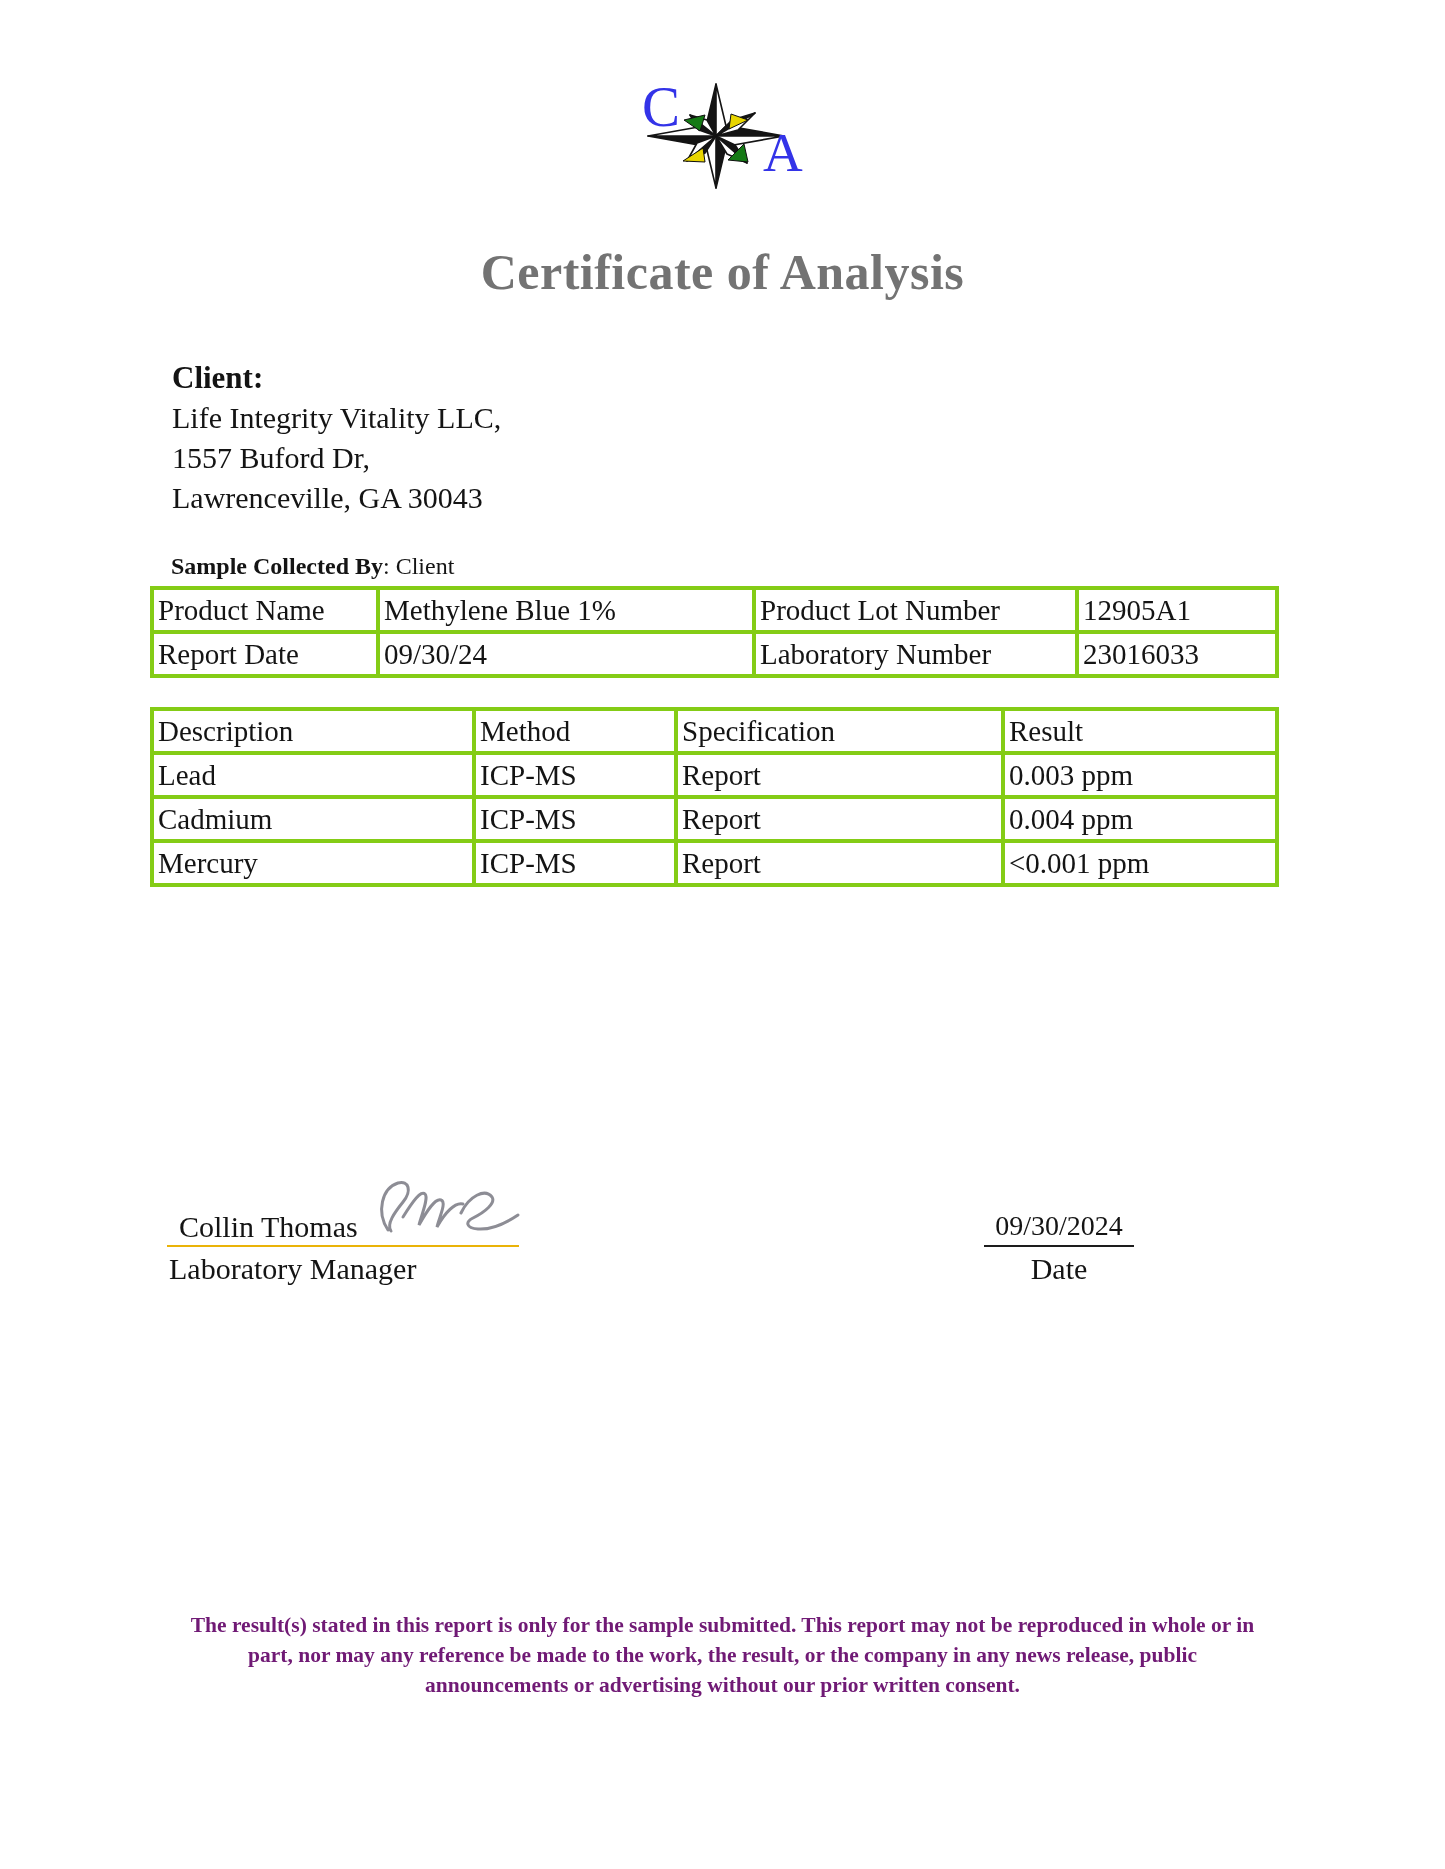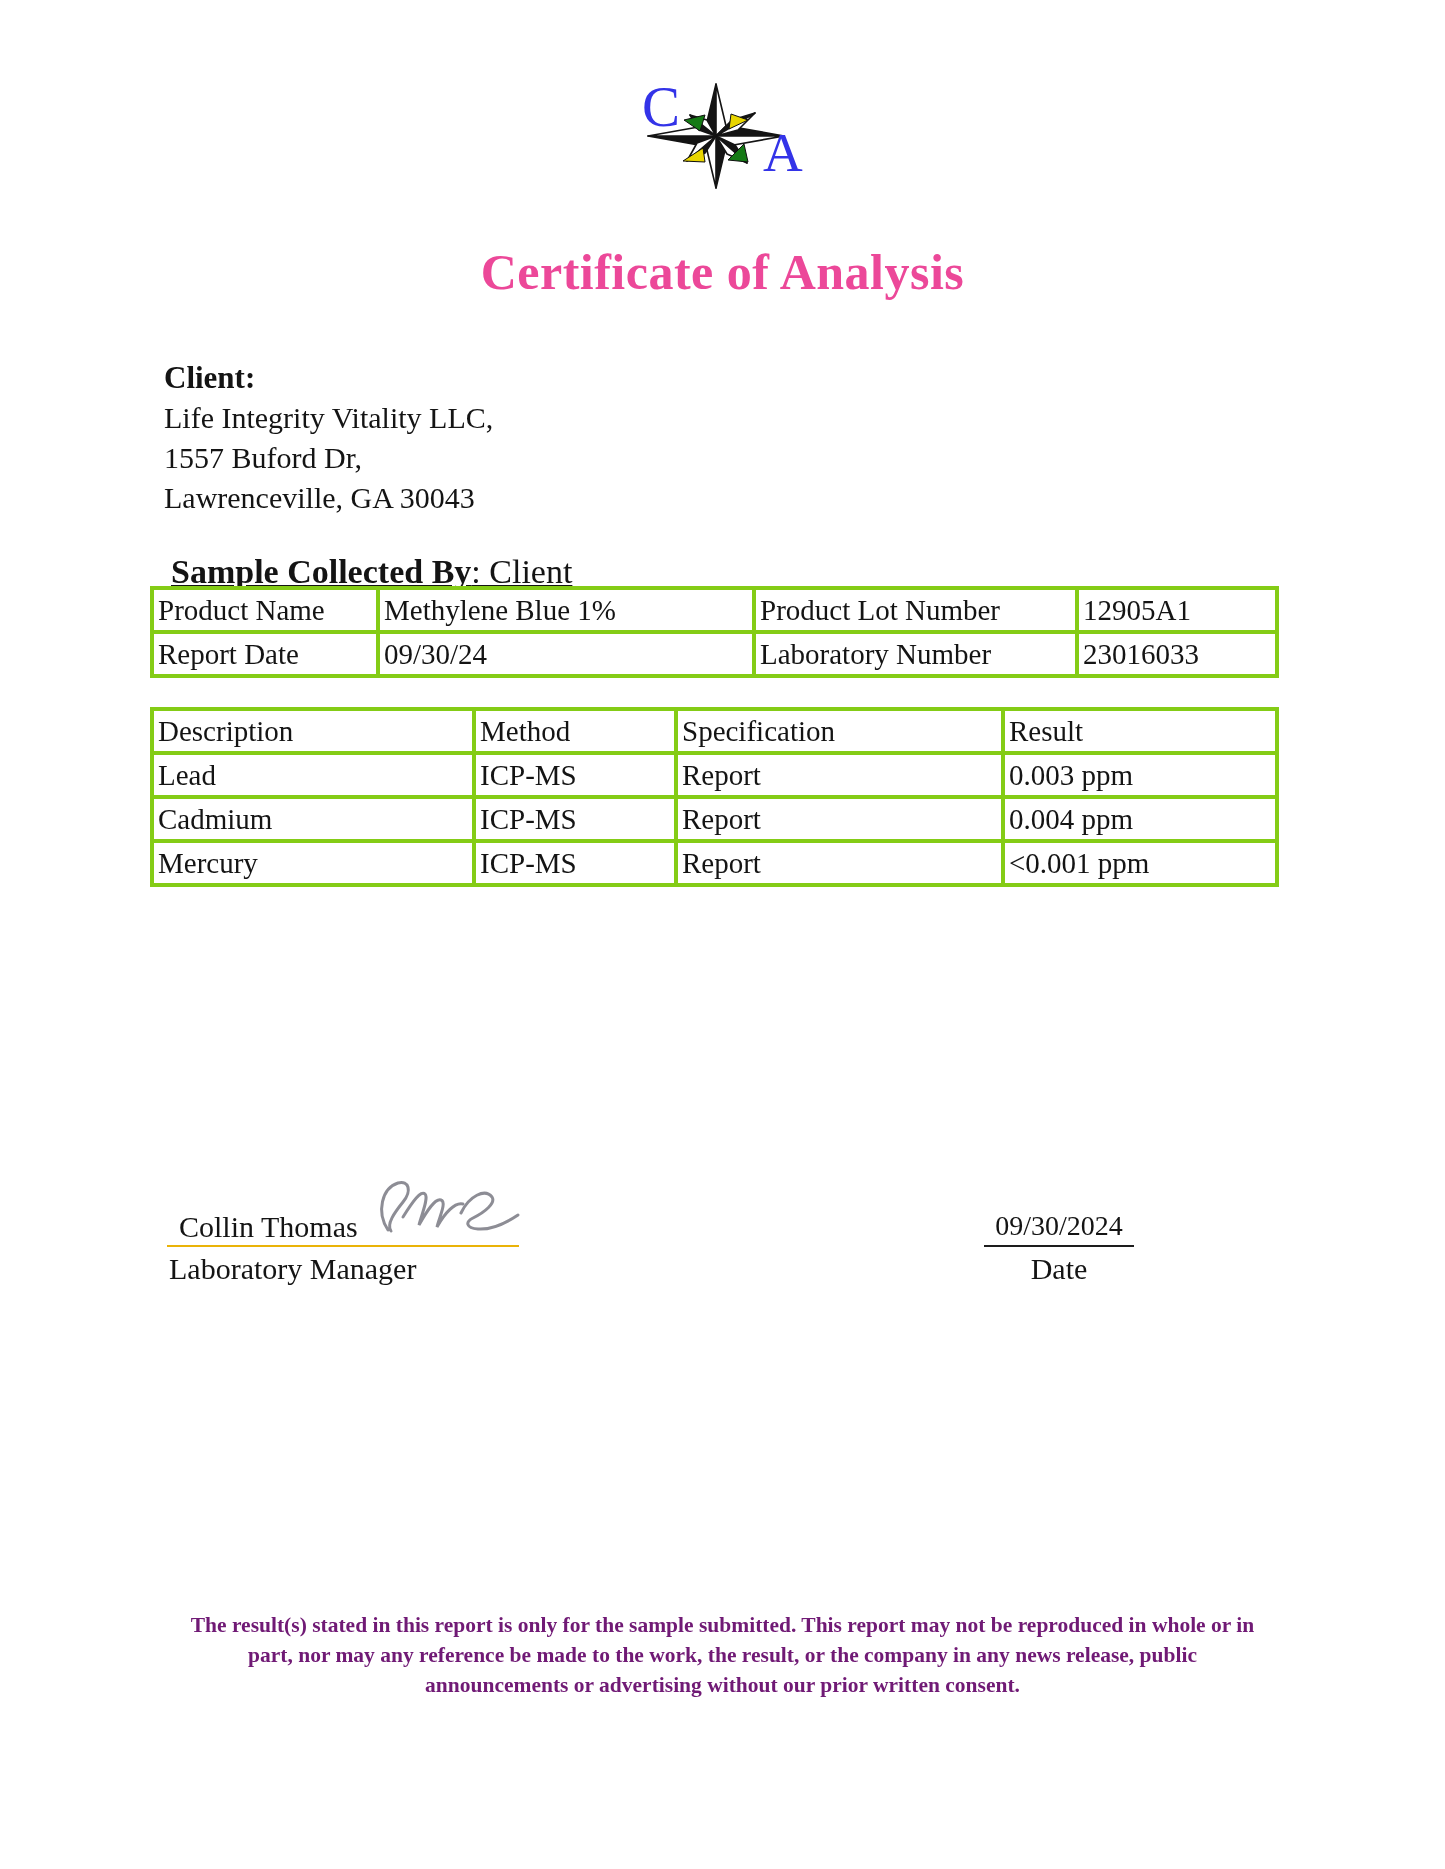--- a/index.html
+++ b/index.html
@@ -17,29 +17,29 @@
   .logo-svg{position:absolute;left:592px;top:78px;width:260px;height:120px;}
   .logo-caption{
     position:absolute;top:189px;left:0;width:1445px;text-align:center;
     font-style:italic;font-size:21px;color:#22223a;letter-spacing:.5px;
   }
   .logo-caption .big{font-size:32px;color:#3333e8;font-weight:bold;line-height:0;}
 
   
   .title{
     position:absolute;top:243px;left:0;width:1445px;text-align:center;
-    font-size:50px;font-weight:bold;color:#ec4899;letter-spacing:.5px;
-  }
-
-  
-  .client{position:absolute;left:164px;top:358px;font-size:30px;line-height:40px;}
+    font-size:50px;font-weight:bold;color:#737373;letter-spacing:.5px;
+  }
+
+  
+  .client{position:absolute;left:172px;top:358px;font-size:30px;line-height:40px;}
   .client .lbl{font-weight:bold;font-size:31px;}
 
   
-  .sample{position:absolute;left:171px;top:553px;font-size:34px;text-decoration:underline;}
+  .sample{position:absolute;left:171px;top:553px;font-size:24px;}
   .sample .lbl{font-weight:bold;}
 
   
   table.doc{
     border-collapse:collapse;table-layout:fixed;
     position:absolute;left:150px;width:1125px;
     font-size:29px;
   }
   table.doc td,table.doc th{
     border:4px solid #84cc16;

